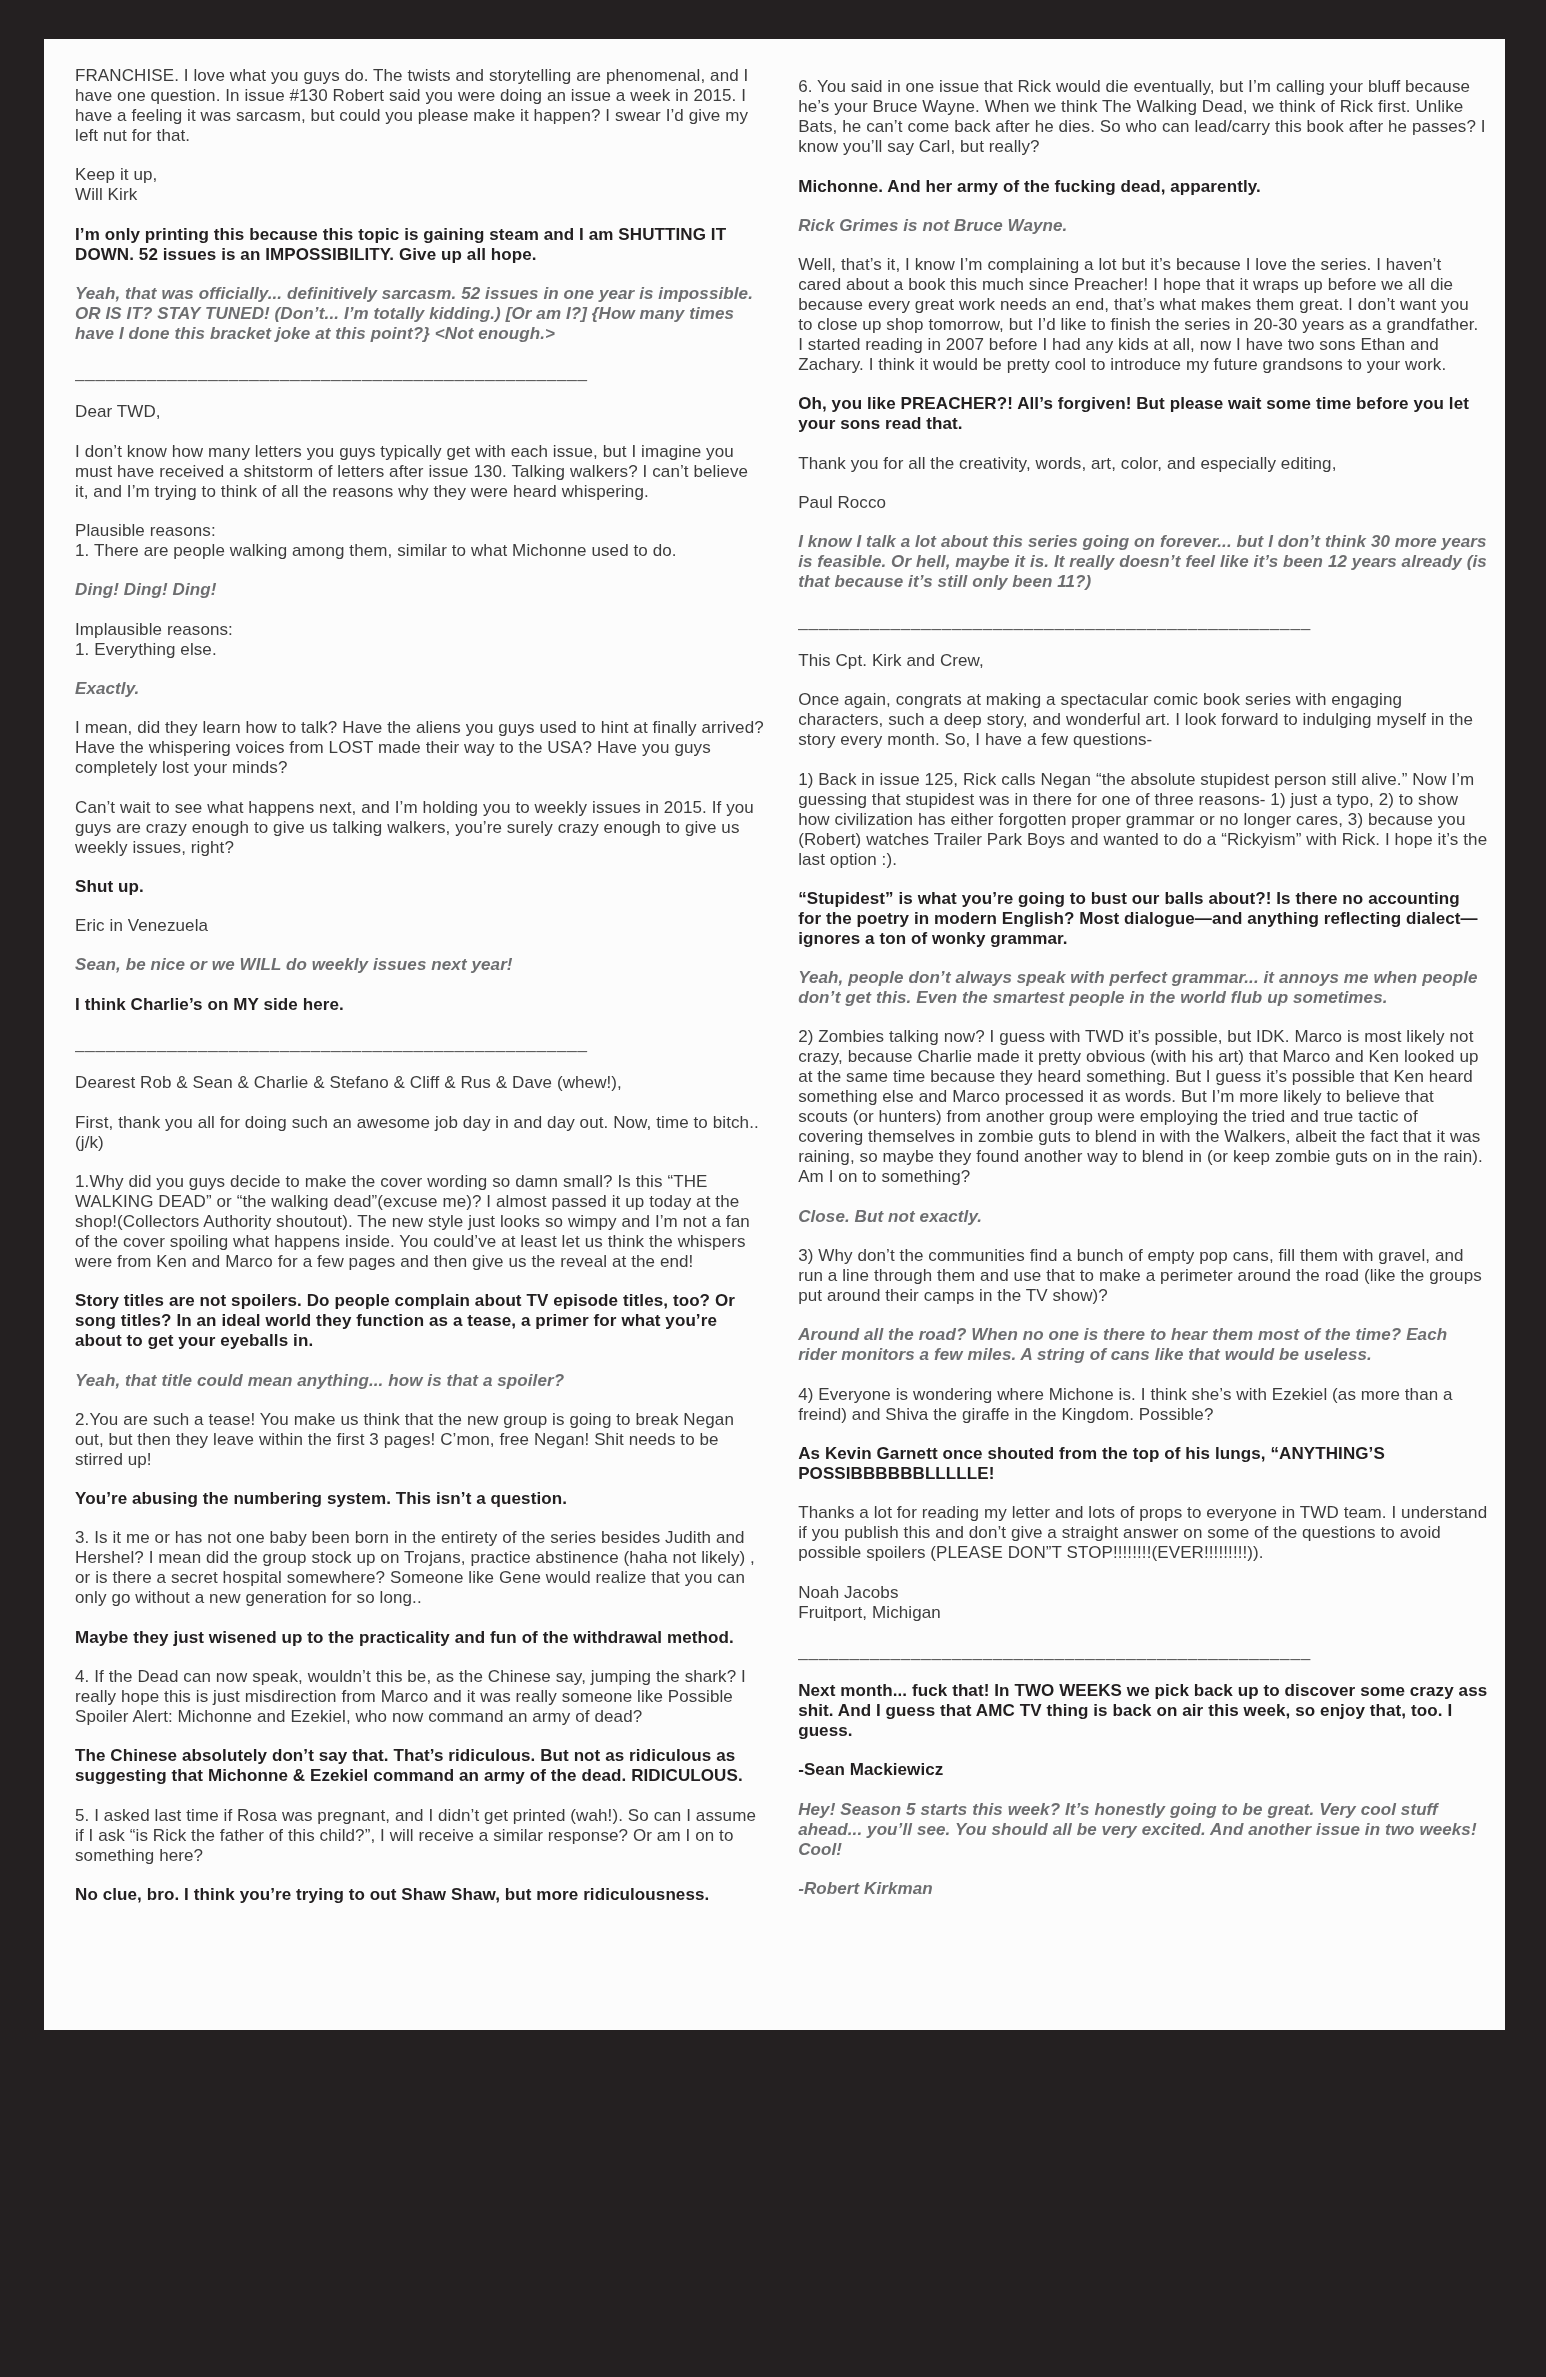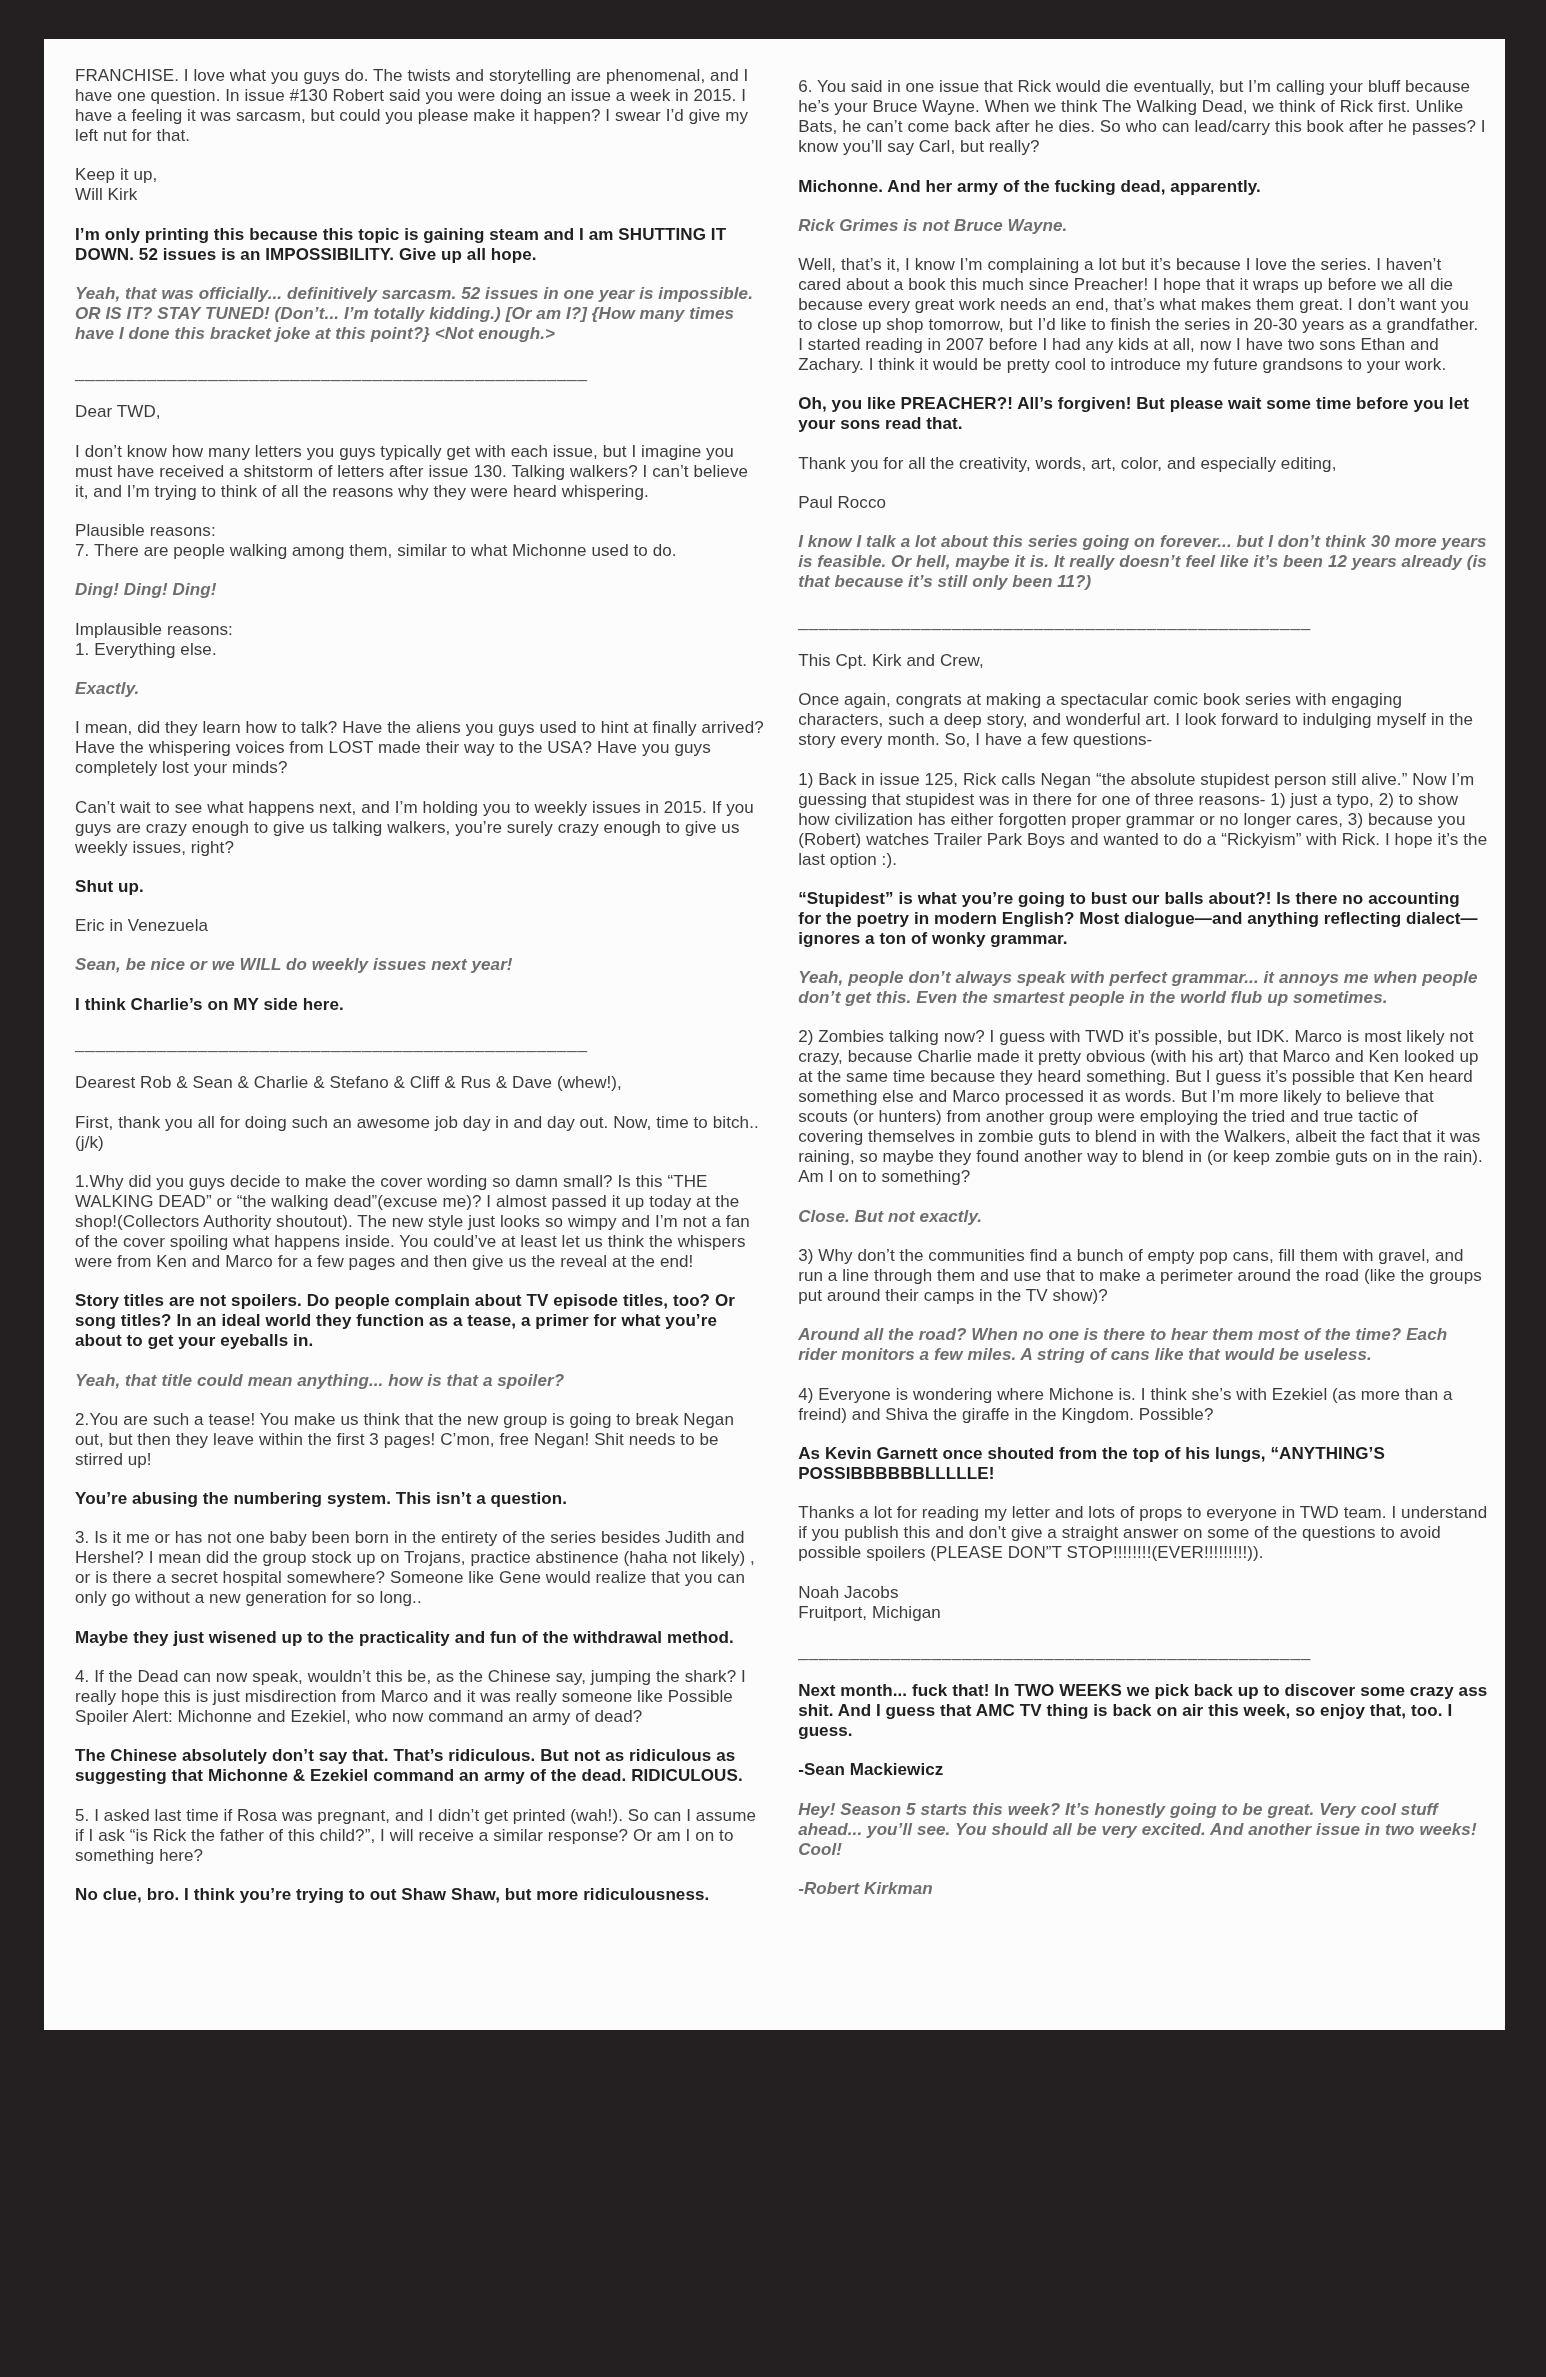--- a/index.html
+++ b/index.html
@@ -72,21 +72,21 @@
     <div class="col col-left" id="col-left">
         <p class="block letter">FRANCHISE. I love what you guys do. The twists and storytelling are phenomenal, and I have one question. In issue #130 Robert said you were doing an issue a week in 2015. I have a feeling it was sarcasm, but could you please make it happen? I swear I’d give my left nut for that.</p>
         <p class="block letter">Keep it up,
 Will Kirk</p>
         <p class="block sean">I’m only printing this because this topic is gaining steam and I am SHUTTING IT DOWN. 52 issues is an IMPOSSIBILITY. Give up all hope.</p>
         <p class="block kirkman">Yeah, that was officially... definitively sarcasm.  52 issues in one year is impossible.  OR IS IT?  STAY TUNED!  (Don’t... I’m totally kidding.) [Or am I?] {How many times have I done this bracket joke at this point?} &lt;Not enough.&gt;</p>
         <p class="block separator">__________________________________________________</p>
         <p class="block letter">Dear TWD,</p>
         <p class="block letter">I don’t know how many letters you guys typically get with each issue, but I imagine you must have received a shitstorm of letters after issue 130.  Talking walkers?  I can’t believe it, and I’m trying to think of all the reasons why they were heard whispering.</p>
         <p class="block letter">Plausible reasons:
-7. There are people walking among them, similar to what Michonne used to do.</p>
+1. There are people walking among them, similar to what Michonne used to do.</p>
         <p class="block kirkman">Ding!  Ding!  Ding!</p>
         <p class="block letter">Implausible reasons:
 1. Everything else.</p>
         <p class="block kirkman">Exactly.</p>
         <p class="block letter">I mean, did they learn how to talk? Have the aliens you guys used to hint at finally arrived? Have the whispering voices from LOST made their way to the USA?  Have you guys completely lost your minds?</p>
         <p class="block letter">Can’t wait to see what happens next, and I’m holding you to weekly issues in 2015.  If you guys are crazy enough to give us talking walkers, you’re surely crazy enough to give us weekly issues, right?</p>
         <p class="block sean">Shut up.</p>
         <p class="block letter">Eric in Venezuela</p>
         <p class="block kirkman">Sean, be nice or we WILL do weekly issues next year!</p>
         <p class="block sean">I think Charlie’s on MY side here.</p>

